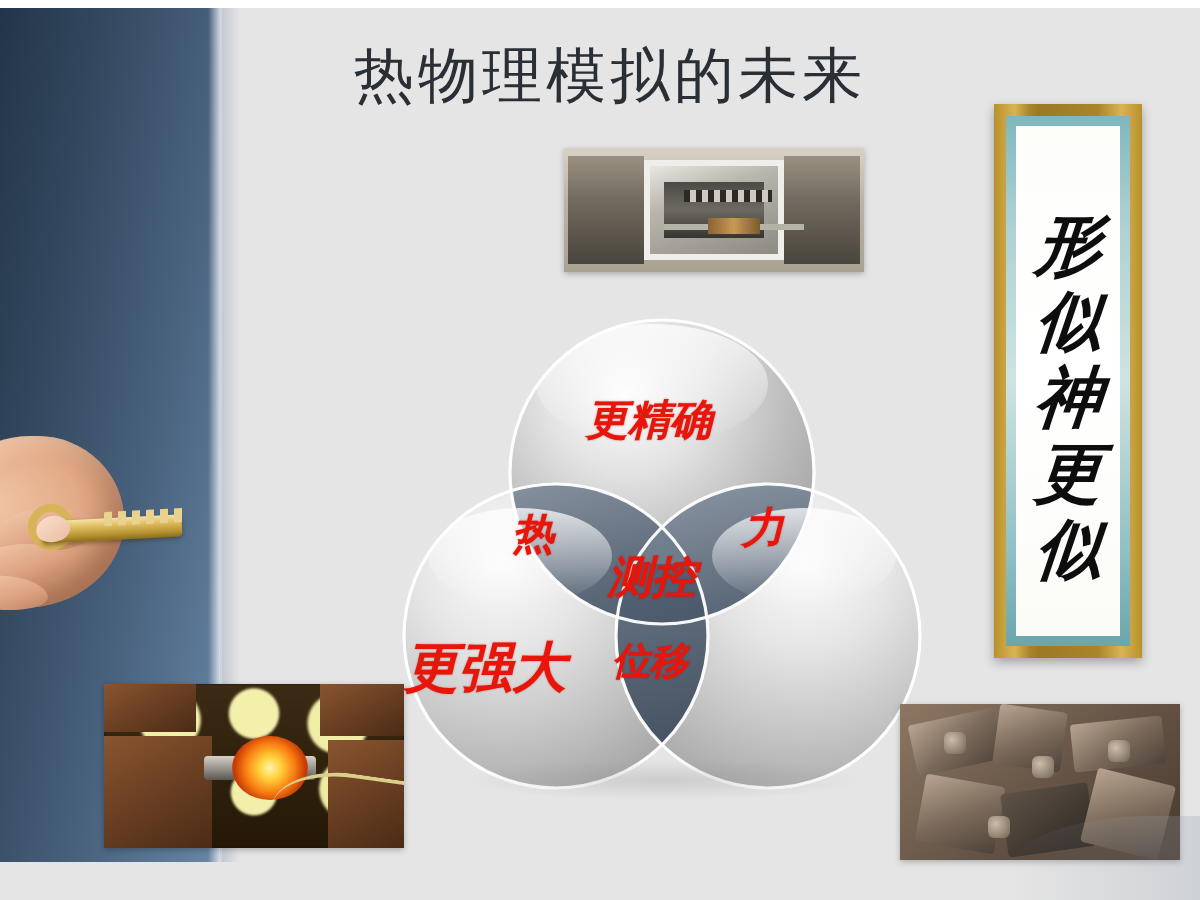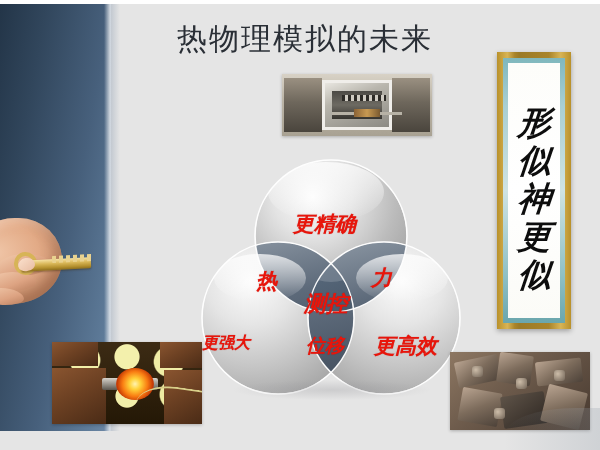--- a/index.html
+++ b/index.html
@@ -268,27 +268,26 @@
   }
   .venn-label {
     position: absolute;
     color: #e8150b;
     font-family: "DejaVu Serif", "Liberation Serif", serif;
     font-weight: bold;
     font-style: italic;
     white-space: nowrap;
     text-shadow: 0 0 1px rgba(170,10,0,0.5);
     line-height: 1;
-    margin-top: 14px;
   }
   .lbl-top      { left: 95px;  top: 47px;  font-size: 21px; }
   .lbl-heat     { left: 58px;  top: 104px; font-size: 21px; }
   .lbl-force    { left: 173px; top: 101px; font-size: 21px; }
   .lbl-center   { left: 106px; top: 126px; font-size: 22px; }
-  .lbl-strong   { left: 4px;   top: 169px; font-size: 16px; }
+  .lbl-strong   { left: 4px;   top: 169px; font-size: 27px; }
   .lbl-disp     { left: 108px; top: 170px; font-size: 19px; }
   .lbl-fast     { left: 176px; top: 169px; font-size: 21px; }
 
   
   .scroll {
     position: absolute;
     left: 497px; top: 48px;
     width: 74px; height: 277px;
     background: linear-gradient(to right, #b9912b 0%, #d8b455 14%, #a9842a 24%, #9b7a26 30%, #a9842a 70%, #d8b455 86%, #b9912b 100%);
     box-shadow: 0 2px 5px rgba(0,0,0,0.3);
@@ -459,21 +458,20 @@
         <ellipse cx="204" cy="126" rx="46" ry="24" fill="url(#gGloss)"></ellipse>
       </g>
     </svg>
 
     <div class="venn-label lbl-top">更精确</div>
     <div class="venn-label lbl-heat">热</div>
     <div class="venn-label lbl-force">力</div>
     <div class="venn-label lbl-center">测控</div>
     <div class="venn-label lbl-strong">更强大</div>
     <div class="venn-label lbl-disp">位移</div>
-    <div class="venn-label lbl-fast">更高效</div>
   </div>
 
   <div class="photo photo-bl">
     <div class="lamps"></div>
     <div class="die die-l1"></div>
     <div class="die die-l2"></div>
     <div class="die die-r1"></div>
     <div class="die die-r2"></div>
     <div class="bar"></div>
     <div class="glow"></div>

